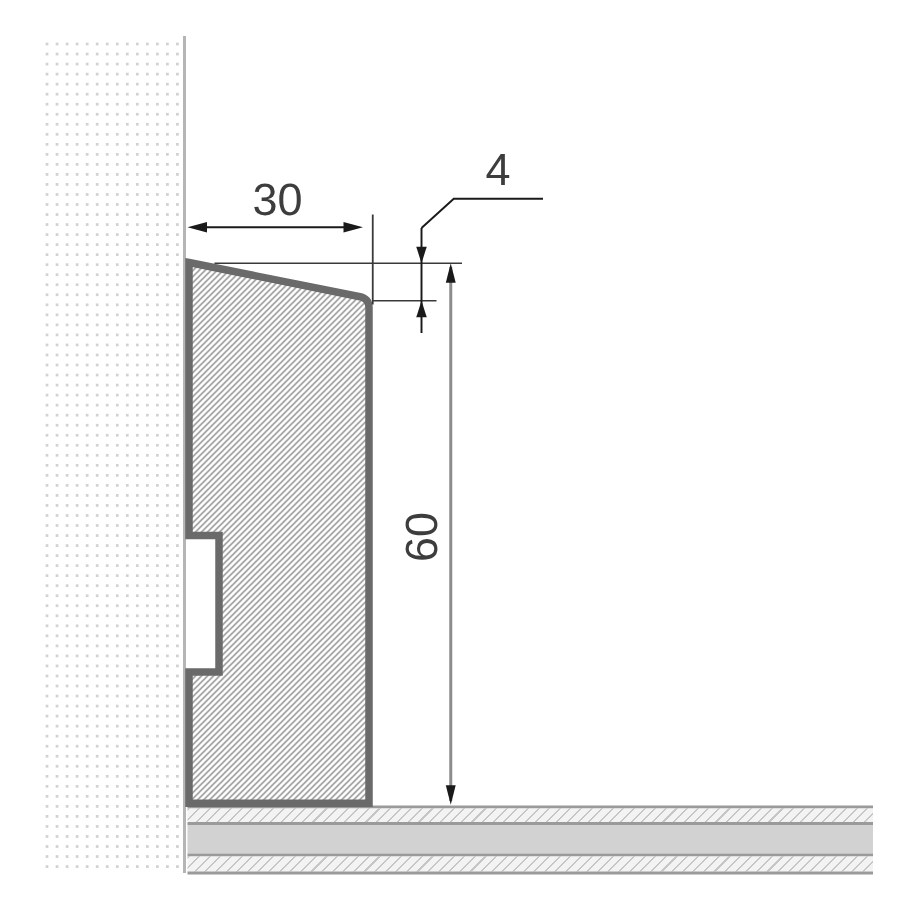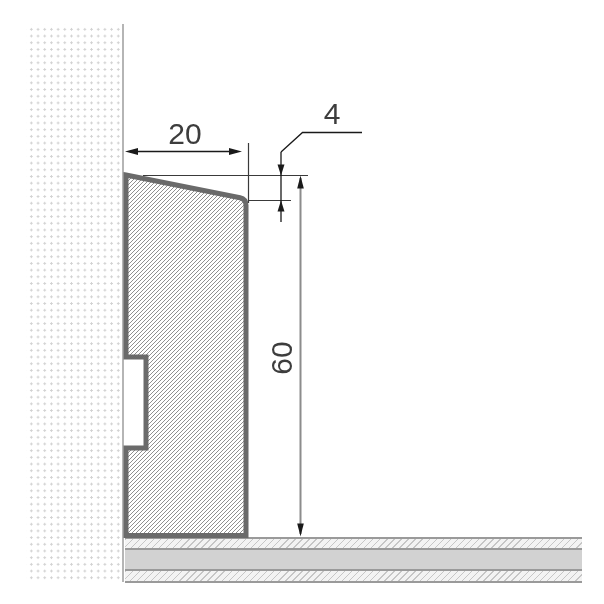--- a/index.html
+++ b/index.html
@@ -82,17 +82,17 @@
       <polyline points="281,152 302.5,132.5 362,132.5" fill="none" stroke="#1a1a1a" stroke-width="1.3"></polyline>
     </g>
 
     <g>
       <line x1="300.5" y1="178" x2="300.5" y2="534" stroke="#8c8c8c" stroke-width="2"></line>
       <polygon points="300.5,175.5 297.2,188.5 303.8,188.5" fill="#1a1a1a"></polygon>
       <polygon points="300.5,536.5 297.2,523.5 303.8,523.5" fill="#1a1a1a"></polygon>
     </g>
   </svg>
 
-  <div class="dim-label" style="left:185px;top:134px;">20</div>
+  <div class="dim-label" style="left:185px;top:134px;">30</div>
   <div class="dim-label" style="left:332px;top:114px;">4</div>
   <div class="dim-label rot" style="left:282px;top:358px;">60</div>
 
 </div>
 
 </body></html>

